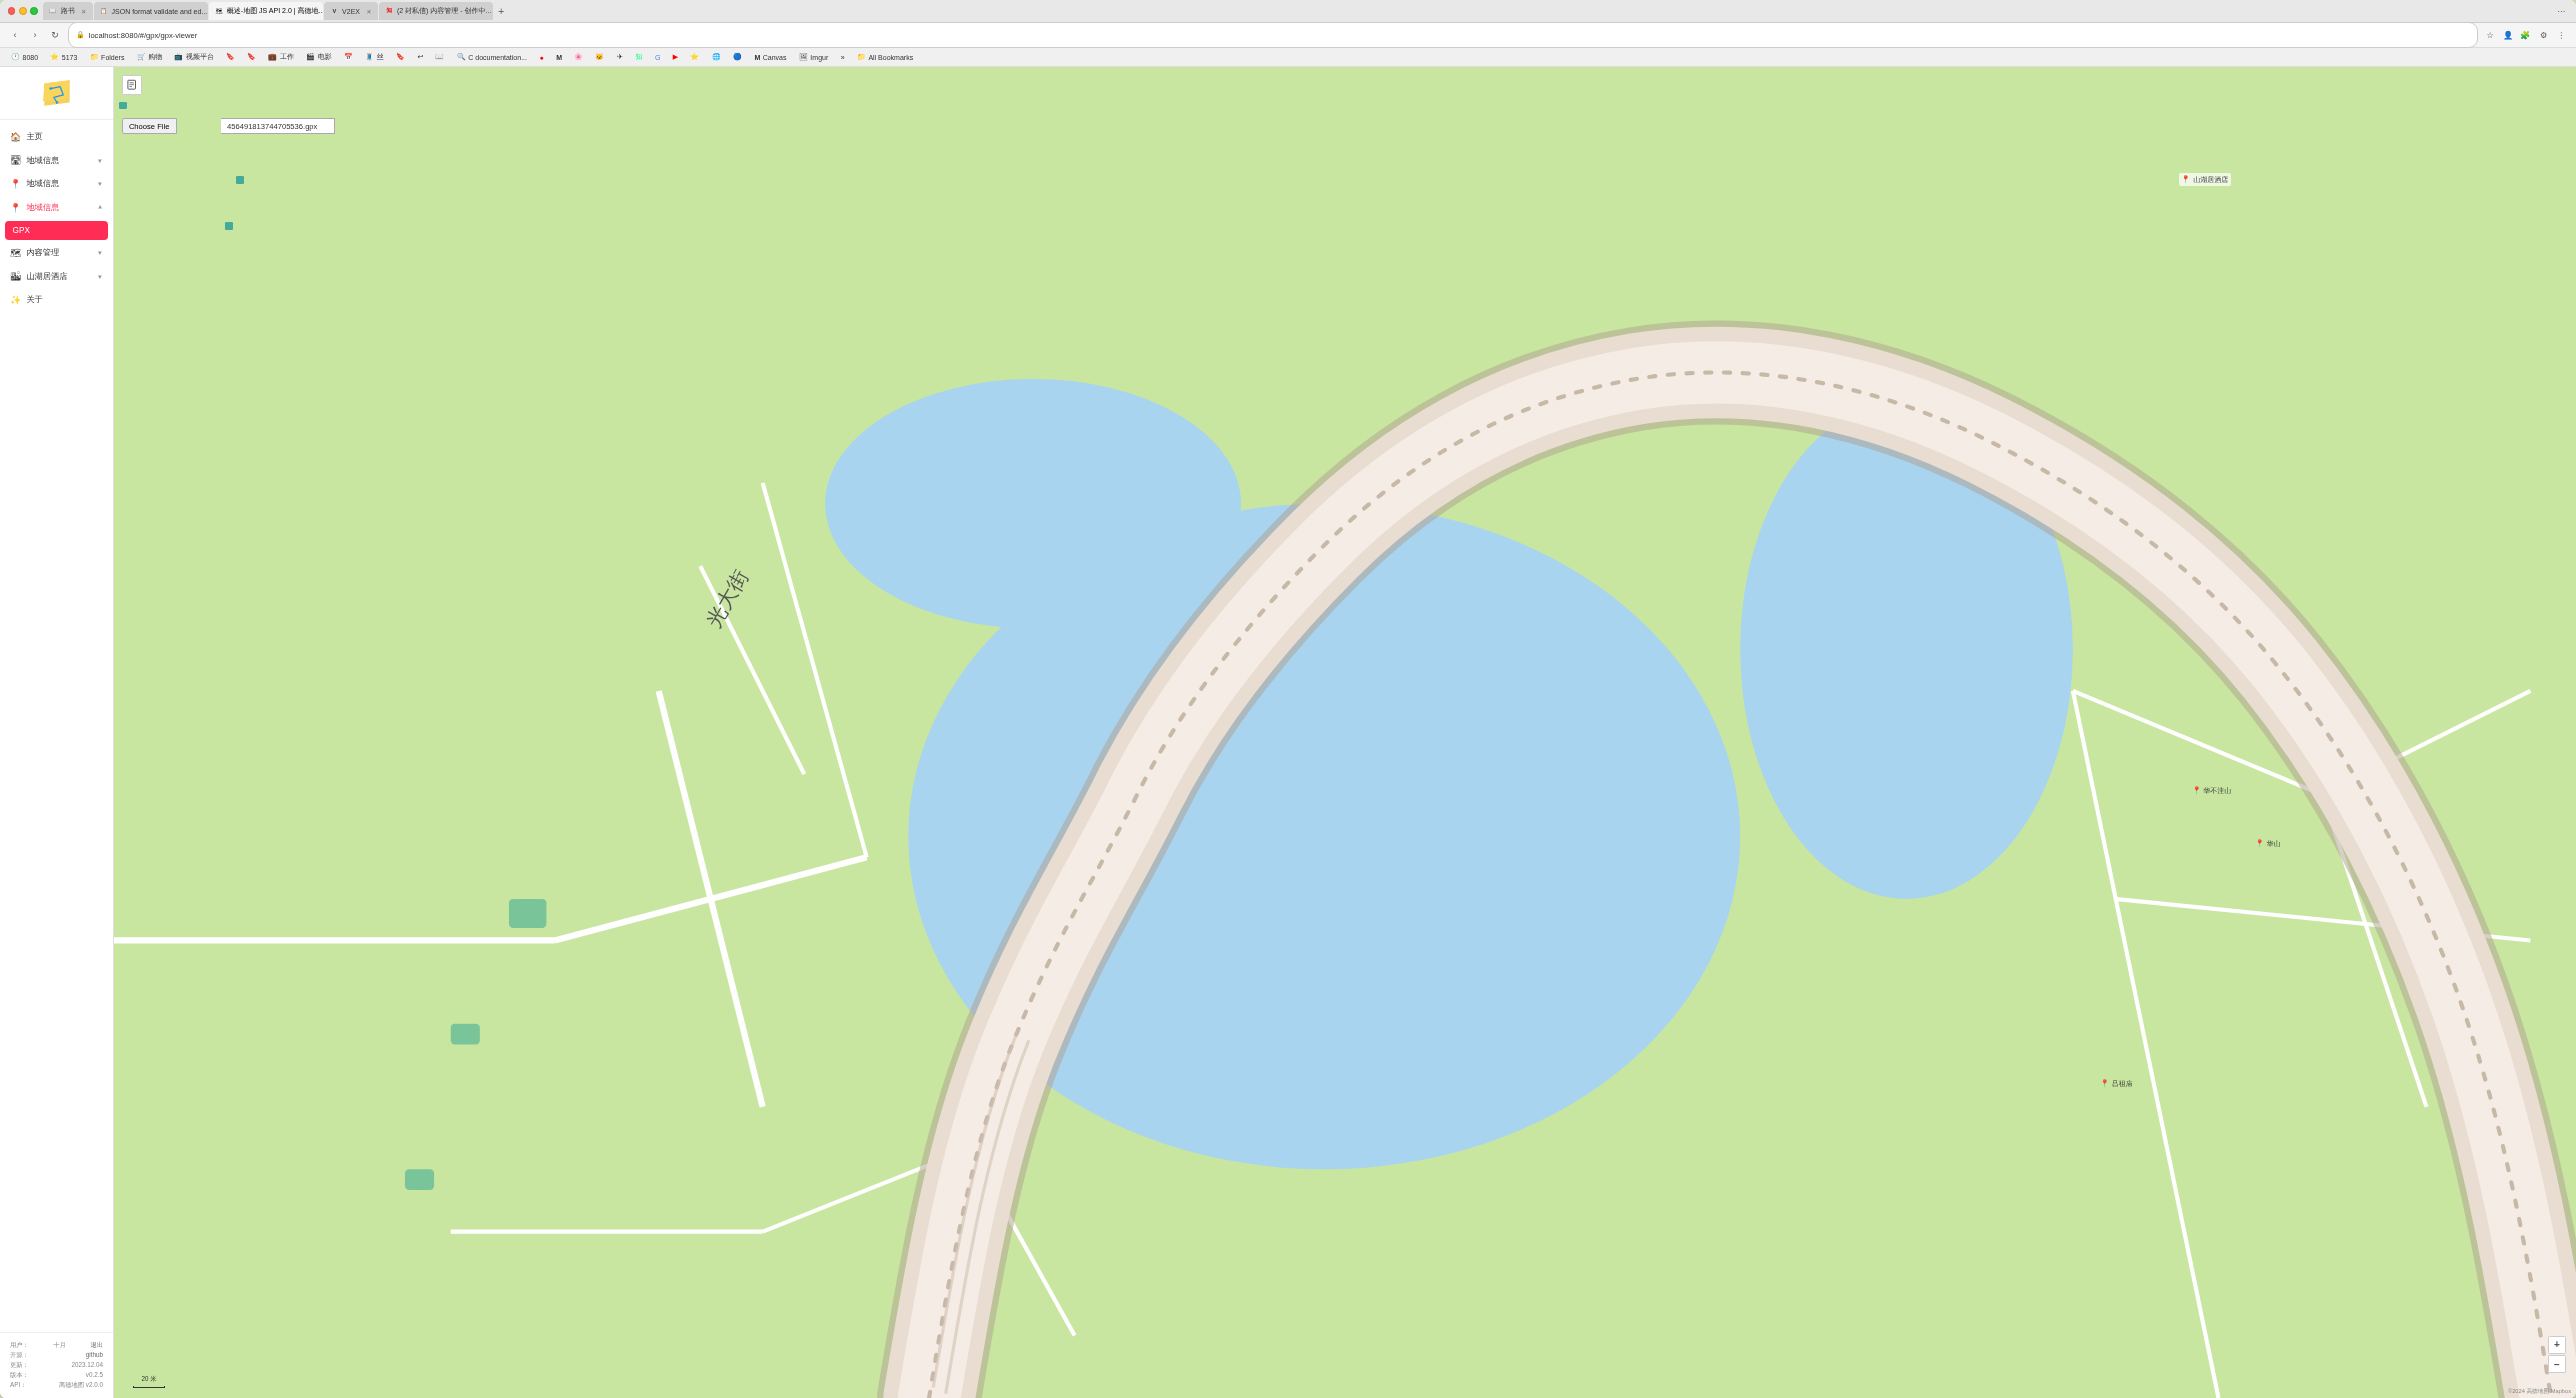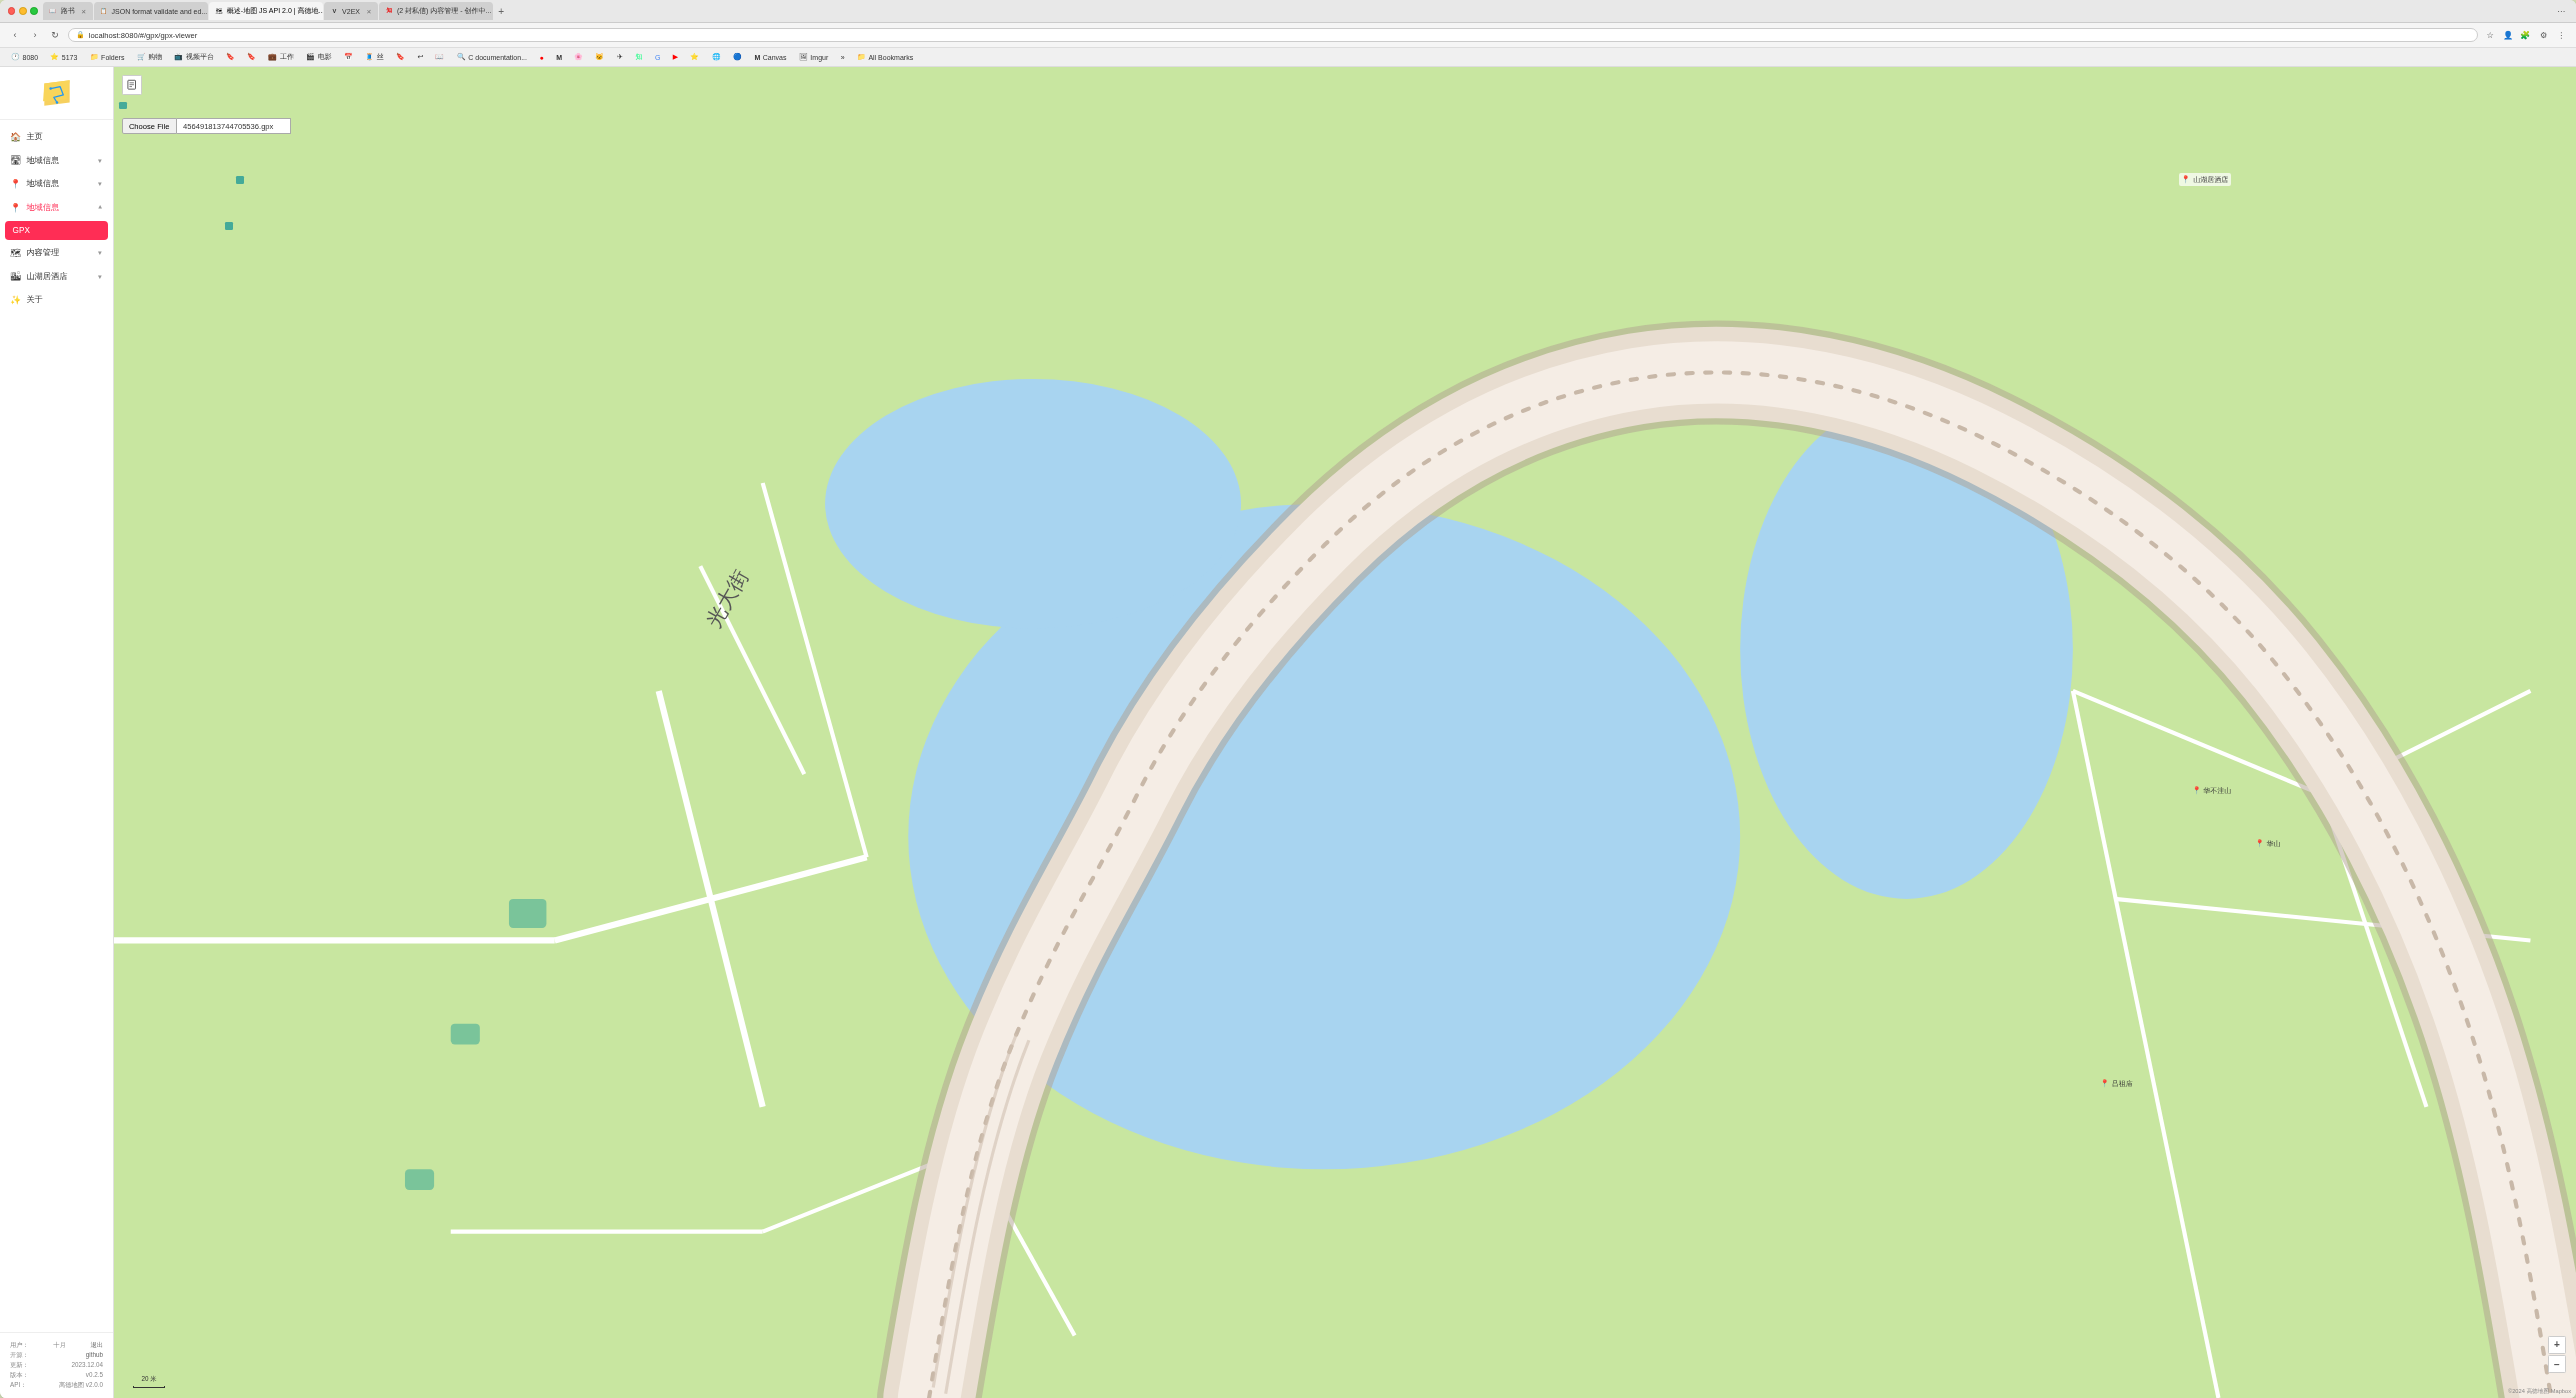--- a/index.html
+++ b/index.html
@@ -118,21 +118,21 @@
       width: 15px;
       height: 15px;
       display: flex;
       align-items: center;
       justify-content: center;
       border-radius: 2.5px;
     }
 
     .url-bar {
       flex: 1;
-      height: 14px;
+      height: 26px;
       background: #fff;
       border: 0.6px solid #ccc;
       border-radius: 9px;
       display: flex;
       align-items: center;
       padding: 0 7.6px;
       font-size: 7.6px;
       color: #333;
       gap: 3.8px;
     }
@@ -281,20 +281,21 @@
       justify-content: center;
       font-size: 10px;
       cursor: pointer;
       border-radius: 1.3px;
     }
 
     .file-input-wrapper {
       display: flex;
       align-items: flex-start;
       margin-top: 5px;
+      gap: 44px;
     }
 
     .choose-file-btn {
       background: #f0f0f0;
       border: 0.6px solid #aaa;
       padding: 2.5px 6.3px;
       font-size: 7.6px;
       cursor: pointer;
       border-radius: 1.9px 0 0 1.9px;
       white-space: nowrap;

